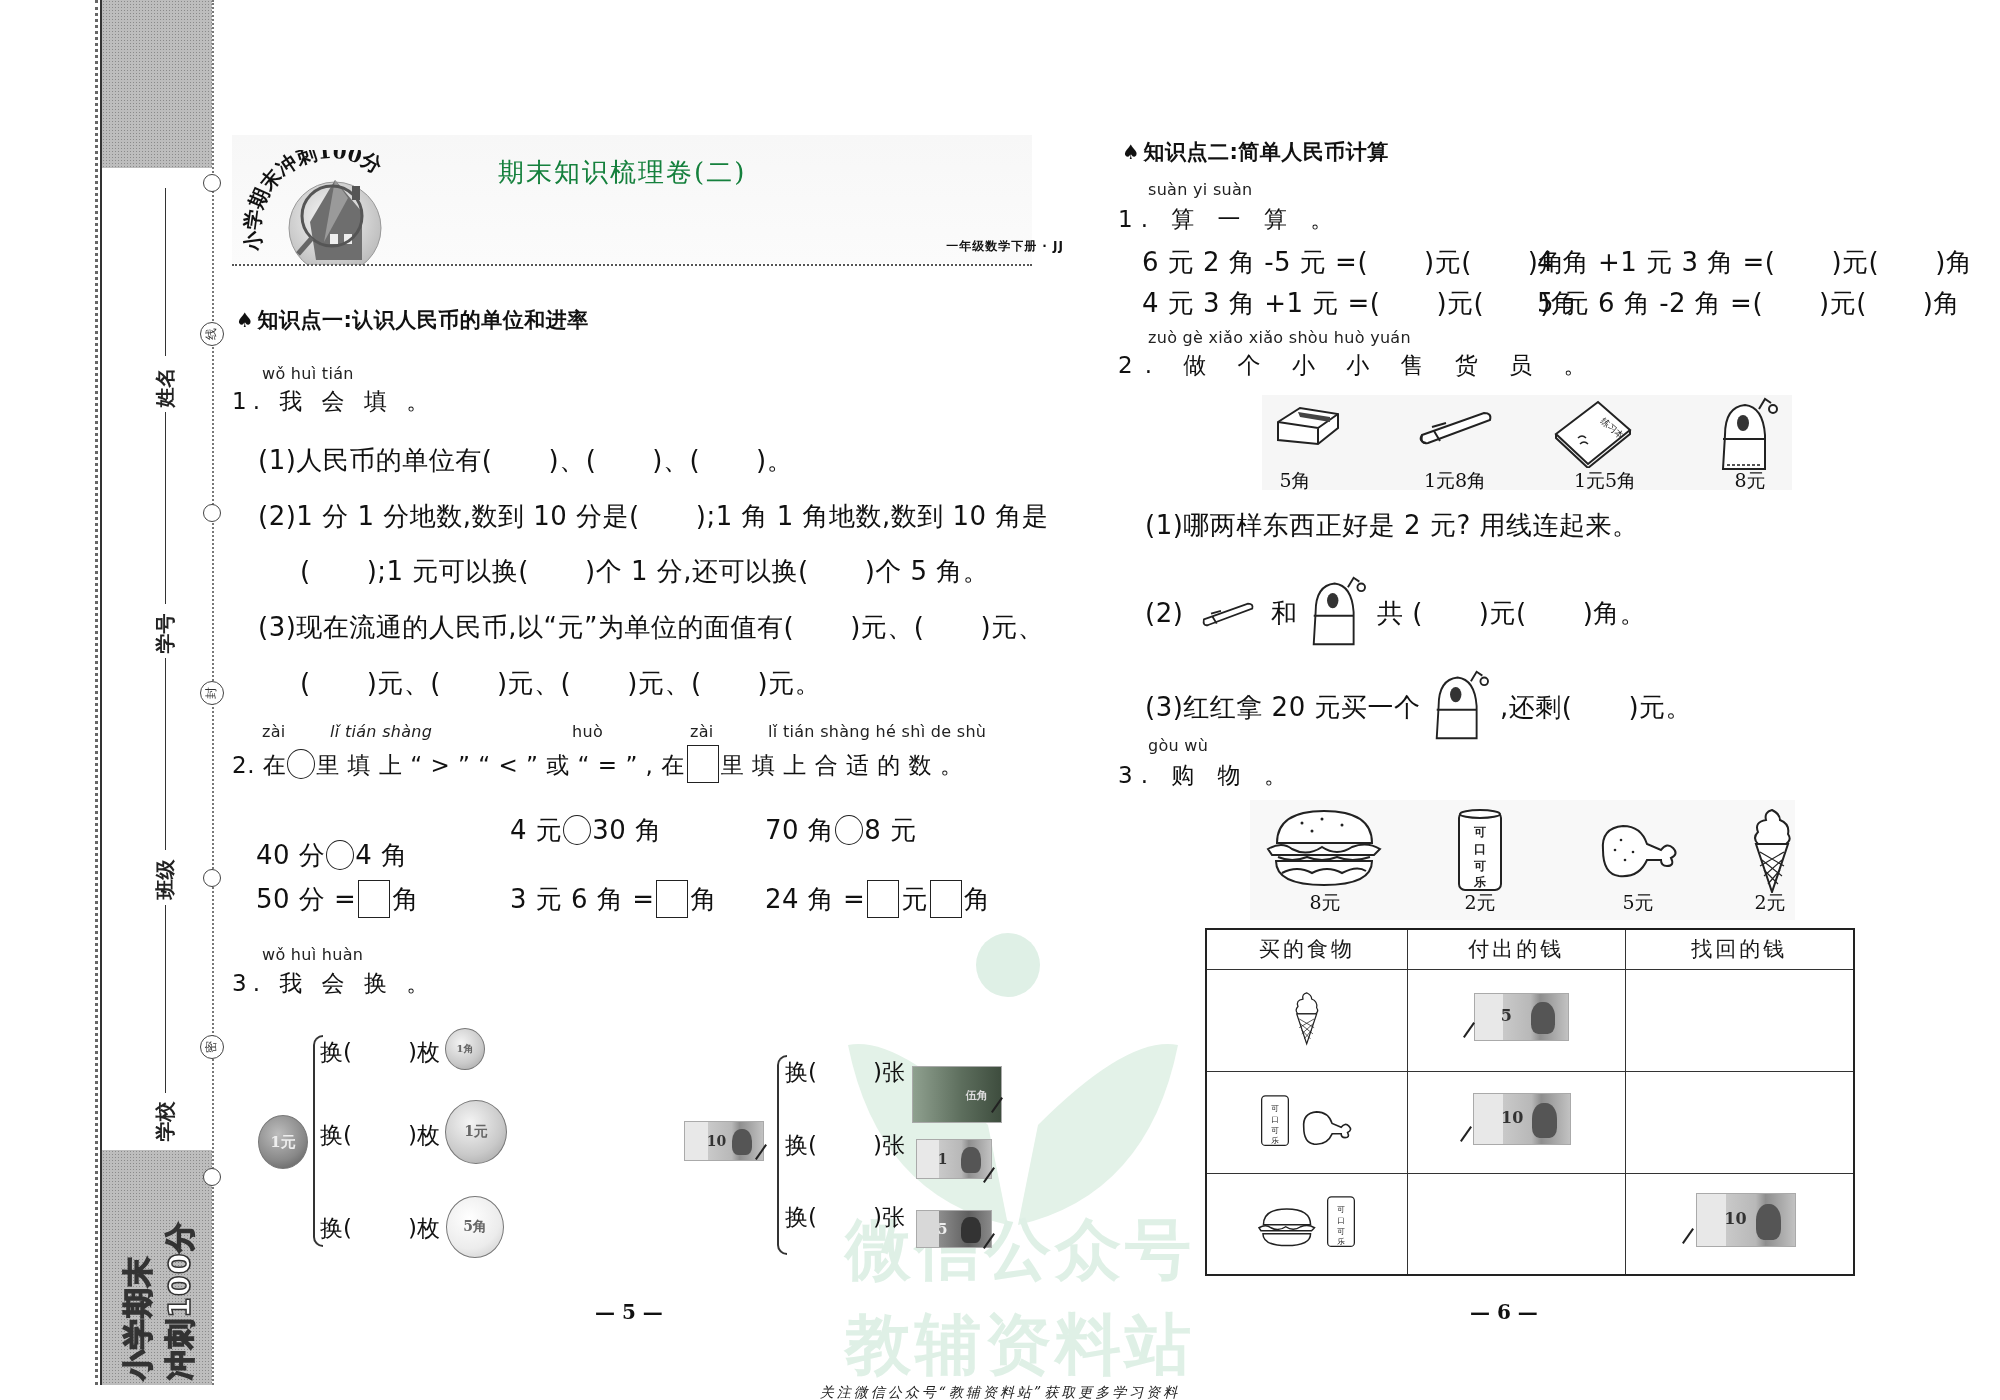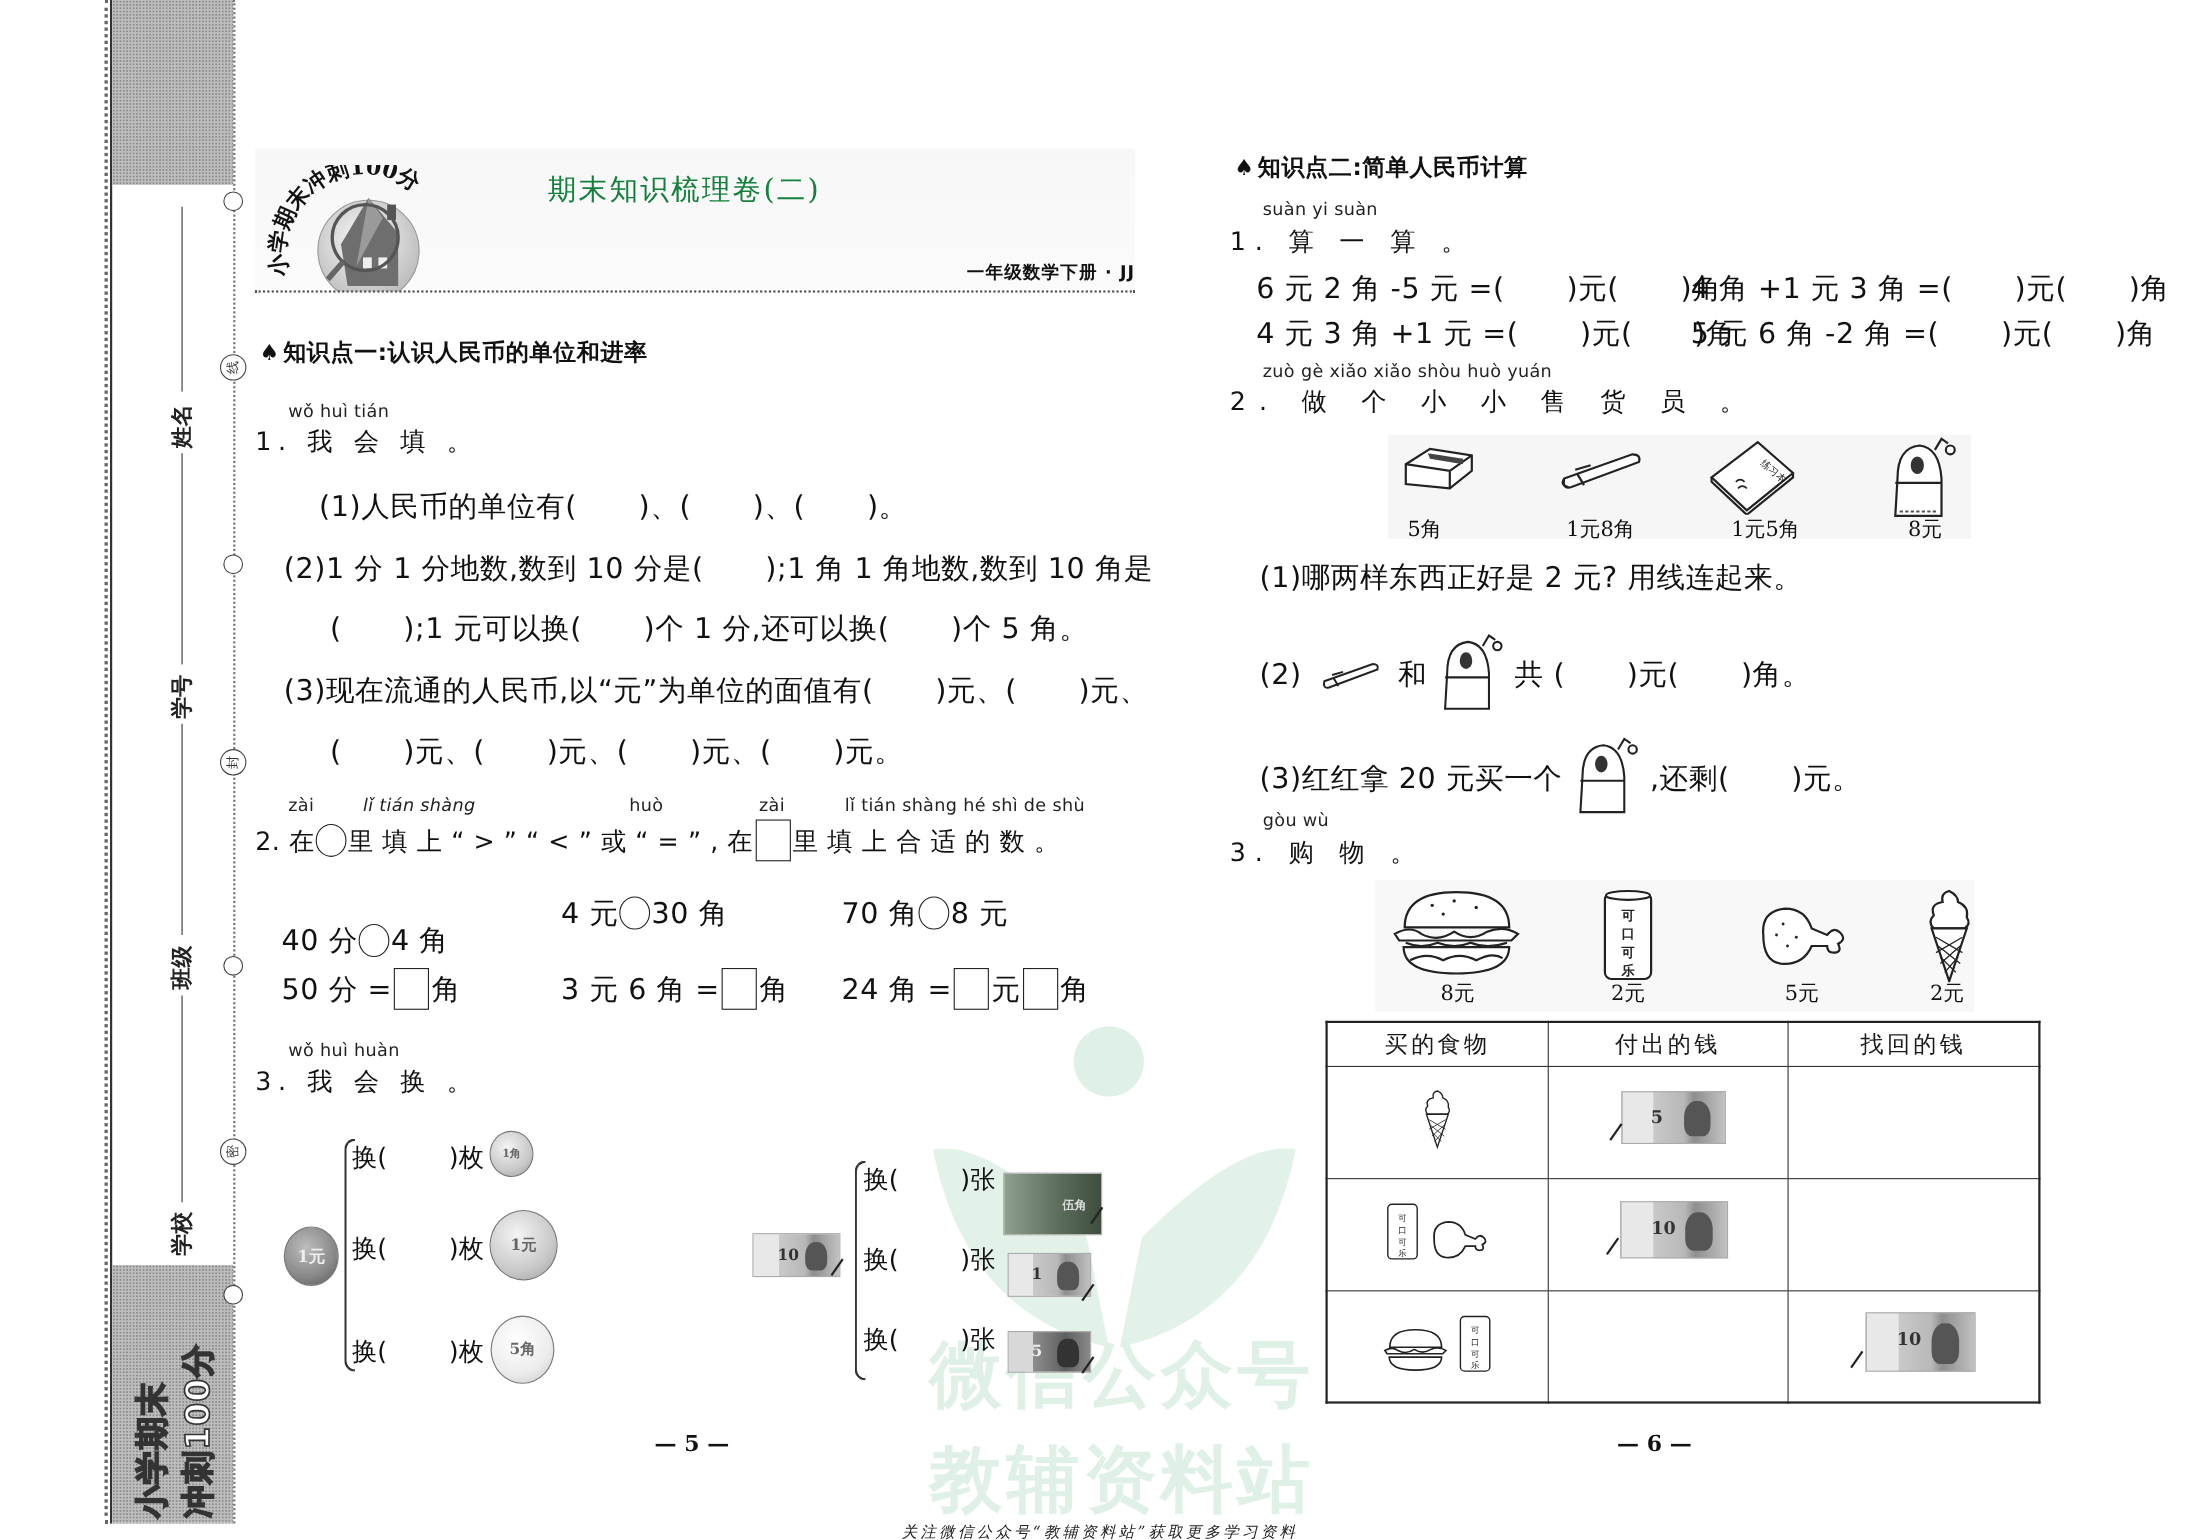--- a/index.html
+++ b/index.html
@@ -22,21 +22,21 @@
   .brand-vert { position: absolute; left: 108px; top: 1180px; width: 100px; height: 200px; }
   .brand-vert span { position: absolute; font-size: 30px; font-weight: bold; color: #fff;
     -webkit-text-stroke: 1.5px #333; transform: rotate(-90deg); transform-origin: left top; white-space: nowrap; letter-spacing: 1px; }
 
   
   .header-band { position: absolute; left: 232px; top: 135px; width: 800px; height: 128px;
     background: linear-gradient(to bottom, #f7f7f7, #fbfbfb); }
   .header-dash { position: absolute; left: 232px; top: 264px; width: 800px; border-top: 2px dotted #555; }
   .logo { position: absolute; left: 240px; top: 150px; width: 185px; height: 115px; }
   .title { position: absolute; left: 498px; top: 155px; font-family: "DejaVu Serif", "Liberation Serif", serif; font-size: 26px; font-weight: normal; letter-spacing: 2px; color: #15803d; }
-  .subtitle { position: absolute; right: 968px; top: 238px; font-size: 16px; font-weight: bold; letter-spacing: 1px; color: #111; margin-left: 36px; }
+  .subtitle { position: absolute; right: 936px; top: 238px; font-size: 12px; font-weight: bold; letter-spacing: 1px; color: #111; margin-left: 36px; }
 
   
   .sec-head { position: absolute; font-size: 21px; font-weight: bold; letter-spacing: 0.5px; color: #111; }
   .sec-head .spade { font-size: 20px; margin-right: 3px; }
   .pinyin { position: absolute; font-size: 16px; color: #222; white-space: nowrap; letter-spacing: 0.3px; }
   .q { position: absolute; font-size: 23px; white-space: nowrap; letter-spacing: 6px; color: #111; }
   .line { position: absolute; font-size: 26px; white-space: nowrap; color: #111; letter-spacing: 0.5px; }
   .blank-w { display: inline-block; width: 56px; }
   .oval { display: inline-block; width: 28px; height: 30px; border: 1.5px solid #222; border-radius: 50%; vertical-align: -6px; margin: 0 1px; }
   .box { display: inline-block; width: 32px; height: 38px; border: 1.5px solid #222; vertical-align: -10px; margin: 0 2px; }
@@ -144,21 +144,21 @@
 <div class="watermark" style="left:845px;top:1300px;font-size:66px;letter-spacing:4px;">教辅资料站</div>
 
 <div>
   <div class="sec-head" style="left:236px;top:306px;">
     <span class="spade">♠</span><span>知识点一:认识人民币的单位和进率</span>
   </div>
 
   <div class="pinyin" style="left:262px;top:364px;">wǒ huì tián</div>
   <div class="q" style="left:232px;top:386px;">1. 我 会 填 。</div>
 
-  <div class="line" style="left:258px;top:443px;margin-left:32px;">
+  <div class="line" style="left:258px;top:443px;">
     <span>(1)人民币的单位有(</span><span class="blank-w"></span><span>)、(</span><span class="blank-w"></span><span>)、(</span><span class="blank-w"></span><span>)。</span>
   </div>
 
   <div class="line" style="left:258px;top:499px;">
     <span>(2)1 分 1 分地数,数到 10 分是(</span><span class="blank-w"></span><span>);1 角 1 角地数,数到 10 角是</span>
   </div>
   <div class="line" style="left:300px;top:554px;">
     <span>(</span><span class="blank-w"></span><span>);1 元可以换(</span><span class="blank-w"></span><span>)个 1 分,还可以换(</span><span class="blank-w"></span><span>)个 5 角。</span>
   </div>
 

